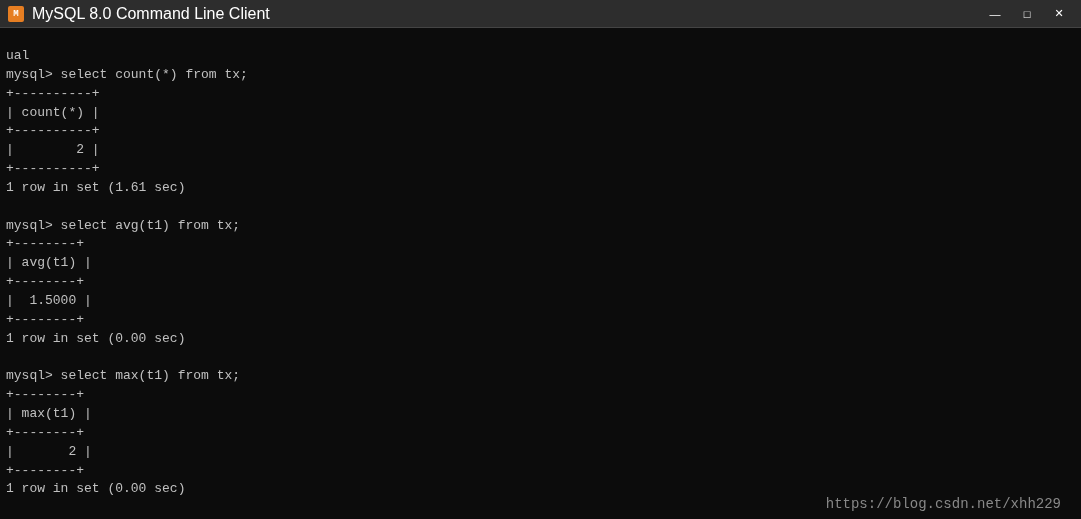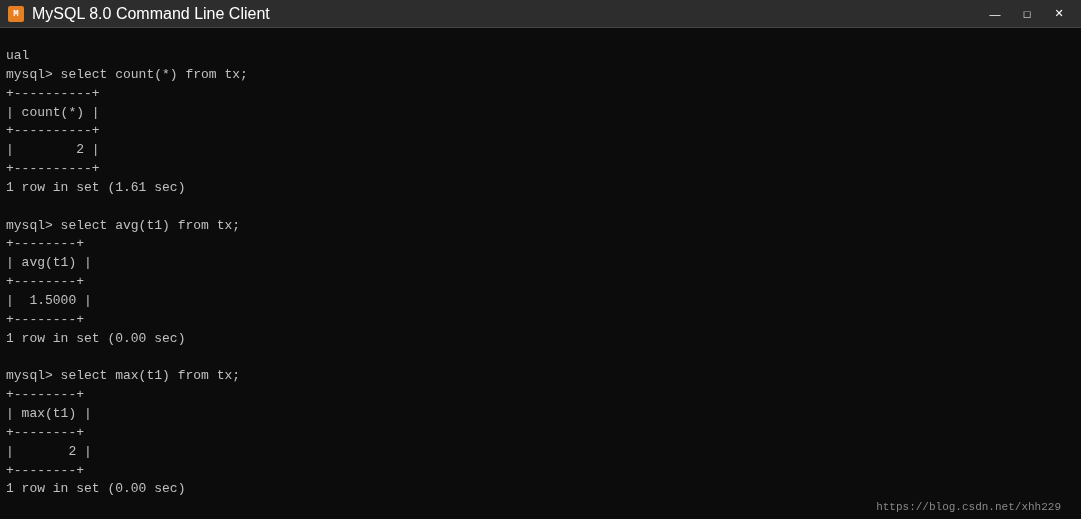--- a/index.html
+++ b/index.html
@@ -88,21 +88,21 @@
       color: #c0c0c0;
       font-family: 'Courier New', Courier, monospace;
       font-size: 13px;
       line-height: 1.45;
     }
     .url-watermark {
       position: absolute;
       bottom: 4px;
       right: 20px;
       color: #888;
-      font-size: 11px;
+      font-size: 14px;
       font-family: 'Courier New', Courier, monospace;
       text-align: center;
     }
   </style>
 </head>
 <body>
 
 <div class="title-bar">
   <div class="title-bar-left">
     <div class="title-bar-icon">M</div>

